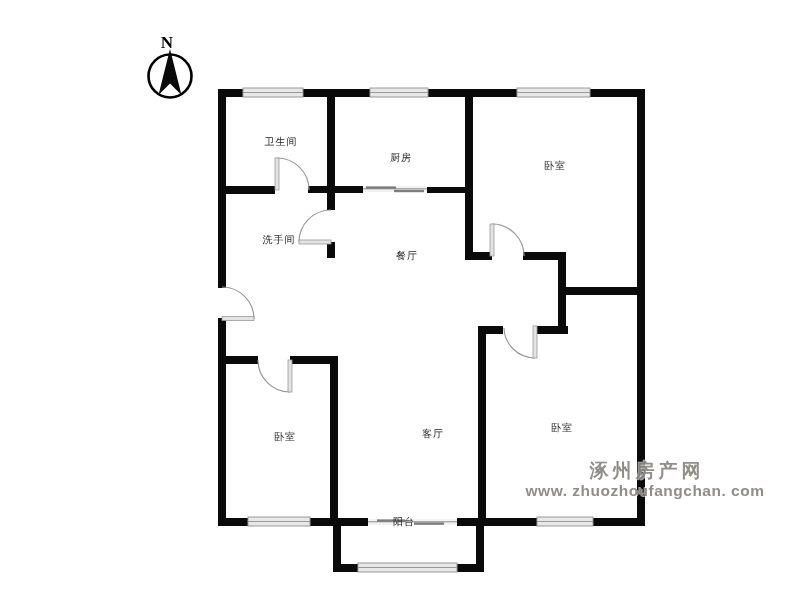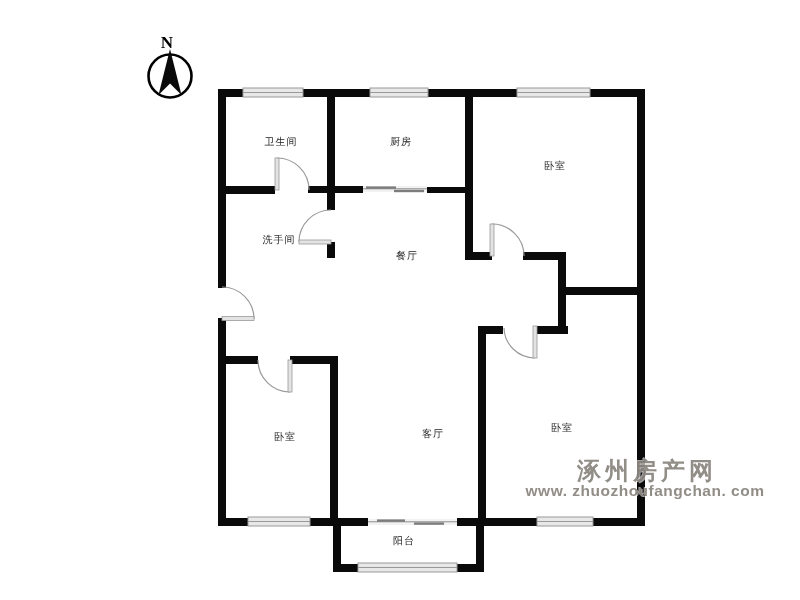--- a/index.html
+++ b/index.html
@@ -15,21 +15,21 @@
   .compass-n{
     position:absolute;transform:translate(-50%,-50%);
     font-family:"Liberation Serif","DejaVu Serif",serif;
     font-weight:bold;font-size:17px;color:#000;
   }
   .wm-line{
     position:absolute;transform:translate(-50%,-50%);
     font-weight:bold;color:#8c8781;opacity:.95;white-space:nowrap;
     text-shadow:1px 1px 0 rgba(255,255,255,.65),-1px -1px 0 rgba(255,255,255,.65);
   }
-  .wm-site{font-size:24px;letter-spacing:4px;}
+  .wm-site{font-size:19px;letter-spacing:4px;}
   .wm-url{font-size:15.5px;letter-spacing:.5px;}
 </style>
 </head>
 <body>
 
 <div id="stage">
 
   <svg id="plan-svg" width="800" height="600" viewBox="0 0 800 600">
 
     <g fill="#0a0a0a">
@@ -135,27 +135,27 @@
 
     <g>
       <circle cx="170" cy="76" r="21.5" fill="none" stroke="#000" stroke-width="2.6"></circle>
       <polygon points="170,49 181.5,95 170,83.5 158.5,95" fill="#0a0a0a"></polygon>
     </g>
   </svg>
 
   <span class="compass-n" style="left:167px;top:43px">N</span>
 
   <span class="room-label" style="left:281px;top:142px">卫生间</span>
-  <span class="room-label" style="left:401px;top:142px">厨房</span>
+  <span class="room-label" style="left:401px;top:158px">厨房</span>
   <span class="room-label" style="left:555px;top:166px">卧室</span>
   <span class="room-label" style="left:279px;top:240px">洗手间</span>
   <span class="room-label" style="left:407px;top:256px">餐厅</span>
   <span class="room-label" style="left:285px;top:437px">卧室</span>
   <span class="room-label" style="left:433px;top:434px">客厅</span>
   <span class="room-label" style="left:562px;top:428px">卧室</span>
-  <span class="room-label" style="left:404px;top:541px">阳台</span>
+  <span class="room-label" style="left:404px;top:522px">阳台</span>
 
   <div>
     <span class="wm-line wm-site" style="left:647px;top:471px">涿州房产网</span>
     <span class="wm-line wm-url" style="left:645px;top:491px">www. zhuozhoufangchan. com</span>
   </div>
 
 </div>
 
 </body></html>

